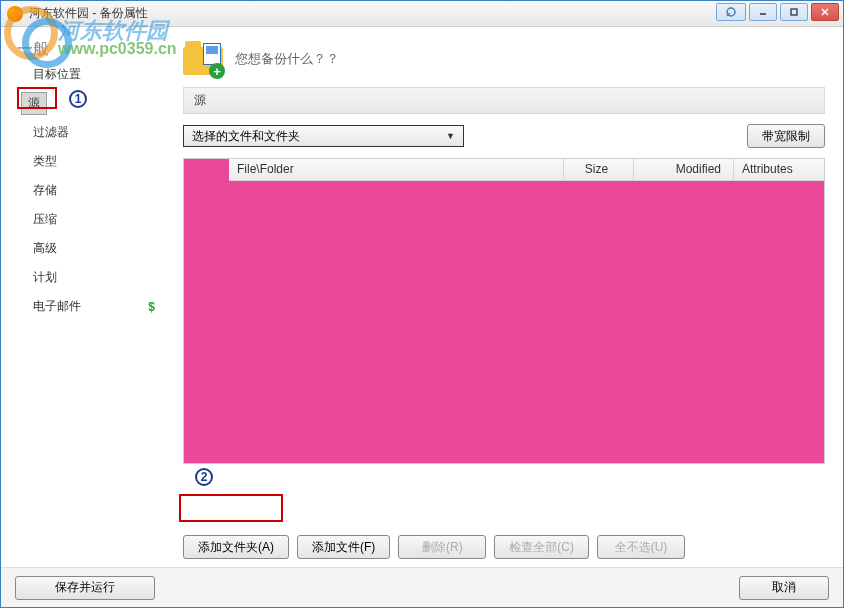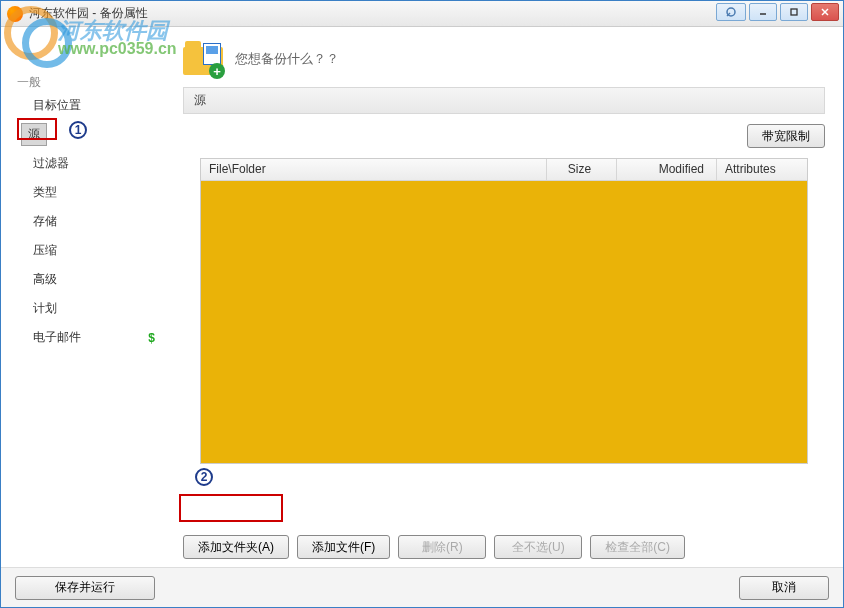--- a/index.html
+++ b/index.html
@@ -12,39 +12,39 @@
 .winbtn { width: 28px; height: 18px; border: 1px solid #7aa8d4; background: linear-gradient(#e8f1fb, #cfe3f7); border-radius: 2px; display: flex; align-items: center; justify-content: center; font-size: 10px; cursor: pointer; }
 .winbtn.help { width: 30px; }
 .winbtn.close { background: linear-gradient(#e67a6f, #d9534f); border-color: #b9423b; color: #fff; }
 .winbtn svg { width: 10px; height: 10px; }
 .content { display: flex; height: calc(100% - 26px - 40px); padding: 8px; gap: 8px; }
 .sidebar { width: 156px; background: #fff; border: none; padding-top: 4px; }
 .side-group { color: #333; padding: 3px 6px 3px 12px; display: flex; align-items: center; justify-content: space-between; cursor: pointer; }
 .side-group.selected { background: #d8d8d8; border: 1px solid #a0a0a0; }
 .side-indent { padding-left: 28px; }
 .side-dollar { color: #1fa81f; font-weight: bold; }
-.side-label-header { color: #888; padding-left: 8px; font-size: 12px; margin-top: 35px; }
+.side-label-header { color: #888; padding-left: 8px; font-size: 16px; }
 .annot-box { border: 2px solid #cc0000; display: inline-block; padding: 1px 6px; }
 .annot-circle { width: 18px; height: 18px; border: 2px solid #1e3b8b; background: #fff; border-radius: 50%; color: #1e3b8b; font-weight: bold; display: inline-flex; align-items: center; justify-content: center; font-size: 12px; }
 .main { flex: 1; display: flex; flex-direction: column; }
 .main-header { display: flex; align-items: center; gap: 12px; padding: 6px 10px 10px 10px; }
 .folder-icon { width: 40px; height: 36px; position: relative; }
 .folder-icon .folder-back { position: absolute; width: 40px; height: 28px; top: 6px; background: #f5c23d; border-radius: 2px; }
 .folder-icon .folder-tab { position: absolute; width: 16px; height: 8px; top: 0; left: 2px; background: #f5c23d; border-radius: 2px 2px 0 0; }
 .folder-icon .doc { position: absolute; right: 2px; top: 2px; width: 18px; height: 22px; background: #fff; border: 1px solid #2a6fc9; }
 .folder-icon .doc::before { content: ""; position: absolute; left: 2px; top: 2px; right: 2px; height: 8px; background: #5aa0e8; }
 .folder-icon .plus { position: absolute; right: -2px; bottom: -2px; width: 16px; height: 16px; background: #2a9f3f; border-radius: 50%; color: #fff; display: flex; align-items: center; justify-content: center; font-weight: bold; font-size: 13px; }
 .main-title { color: #666; font-size: 13px; }
 .section-label { background: linear-gradient(#f5f5f5, #e8e8e8); border: 1px solid #d8d8d8; padding: 4px 10px; color: #444; margin: 0 10px; }
 .controls-row { display: flex; align-items: center; padding: 10px; gap: 10px; }
 .select-box { flex: 1; max-width: 400px; border: 1px solid #333; background: linear-gradient(#fafafa, #e6e6e6); height: 22px; display: flex; align-items: center; padding: 0 8px; justify-content: space-between; cursor: pointer; }
 .select-box .chev { font-size: 9px; color: #333; }
 .btn { border: 1px solid #888; background: linear-gradient(#f8f8f8, #e4e4e4); height: 24px; padding: 0 14px; border-radius: 3px; cursor: pointer; display: inline-flex; align-items: center; justify-content: center; font-size: 12px; }
 .btn.disabled { color: #aaa; cursor: default; }
-.table-wrap { margin: 0 27px; border: 1px solid #ccc; flex: 1; background: #eab308; display: flex; flex-direction: column; }
+.table-wrap { margin: 0 10px; border: 1px solid #ccc; flex: 1; background: #ec4899; display: flex; flex-direction: column; padding-left: 45px; }
 .table-header { display: flex; background: linear-gradient(#fafafa, #ececec); border-bottom: 1px solid #d6d6d6; height: 22px; }
 .th { padding: 3px 8px; border-right: 1px solid #d6d6d6; color: #333; }
 .th.file { flex: 1; min-width: 320px; }
 .th.size { width: 70px; text-align: center; padding-right: 12px; }
 .th.mod { width: 100px; text-align: right; padding-right: 12px; }
 .th.attr { width: 90px; border-right: none; }
 .table-body { flex: 1; }
 .annot2-wrap { position: relative; height: 28px; margin: 0 10px; }
 .action-row { display: flex; gap: 8px; padding: 6px 10px 0 10px; }
 .action-row .btn { min-width: 88px; margin-top: 37px; }
@@ -136,41 +136,45 @@
         <div class="folder-icon">
           <div class="folder-tab"></div>
             <div class="folder-back"></div>
             <div class="doc"></div>
             <div class="plus">+</div>
         </div>
         <div class="main-title">您想备份什么？？</div>
       </div>
       <div class="section-label">源</div>
       <div class="controls-row">
+        <div class="select-box">
+          <span>选择的文件和文件夹</span>
+          <span class="chev">▼</span>
+        </div>
         <div style="flex:1"></div>
         <button class="btn">带宽限制</button>
       </div>
       <div class="table-wrap">
         <div class="table-header">
           <div class="th file">File\Folder</div>
           <div class="th size">Size</div>
           <div class="th mod">Modified</div>
           <div class="th attr">Attributes</div>
         </div>
         <div class="table-body"></div>
       </div>
       <div class="annot2-wrap">
         <span class="annot-circle" style="position:absolute;left:12px;top:4px;">2</span>
       </div>
       <div class="action-row" style="position:relative;">
         <button class="btn">添加文件夹(A)</button>
         <button class="btn">添加文件(F)</button>
         <button class="btn disabled">删除(R)</button>
+        <button class="btn disabled">检查全部(C)</button>
         <button class="btn disabled">全不选(U)</button>
-        <button class="btn disabled">检查全部(C)</button>
         <div class="red-box" style="left:6px;top:2px;width:104px;height:28px;"></div>
       </div>
     </div>
   </div>
 
   <div class="bottom-bar">
     <button class="btn" style="min-width:140px;">保存并运行</button>
     <div class="right">
       <button class="btn">取消</button>
     </div>

